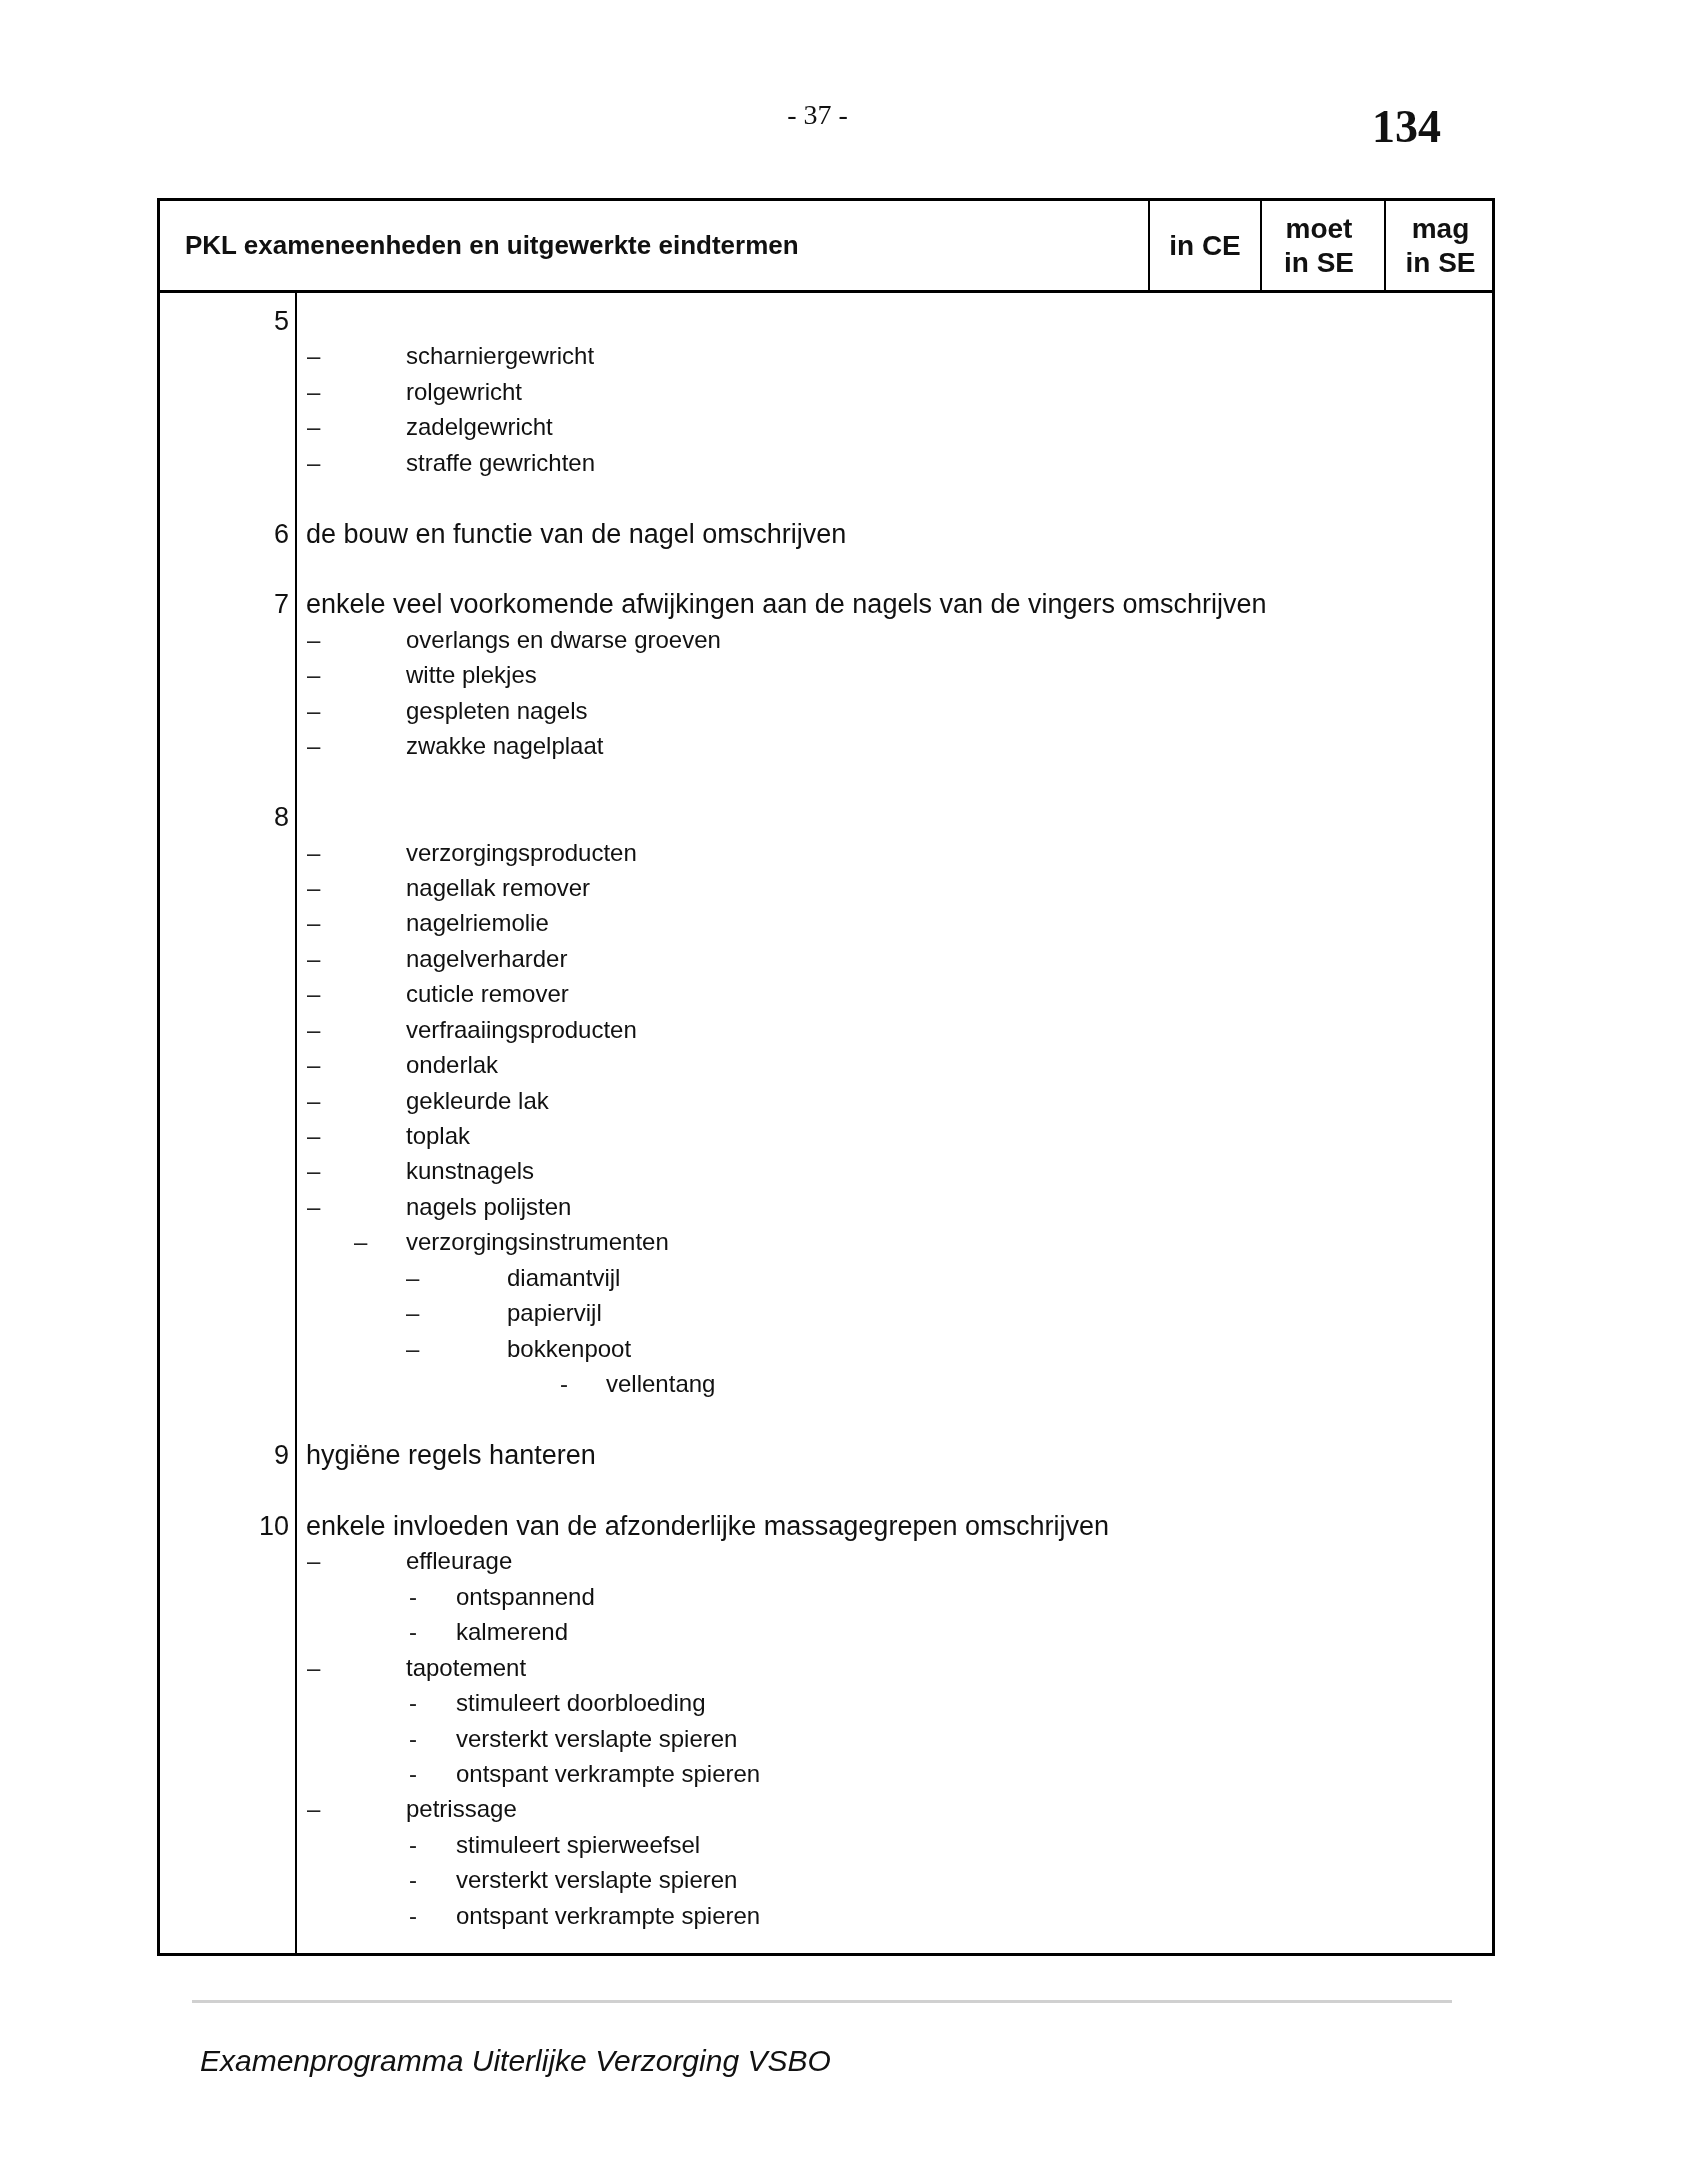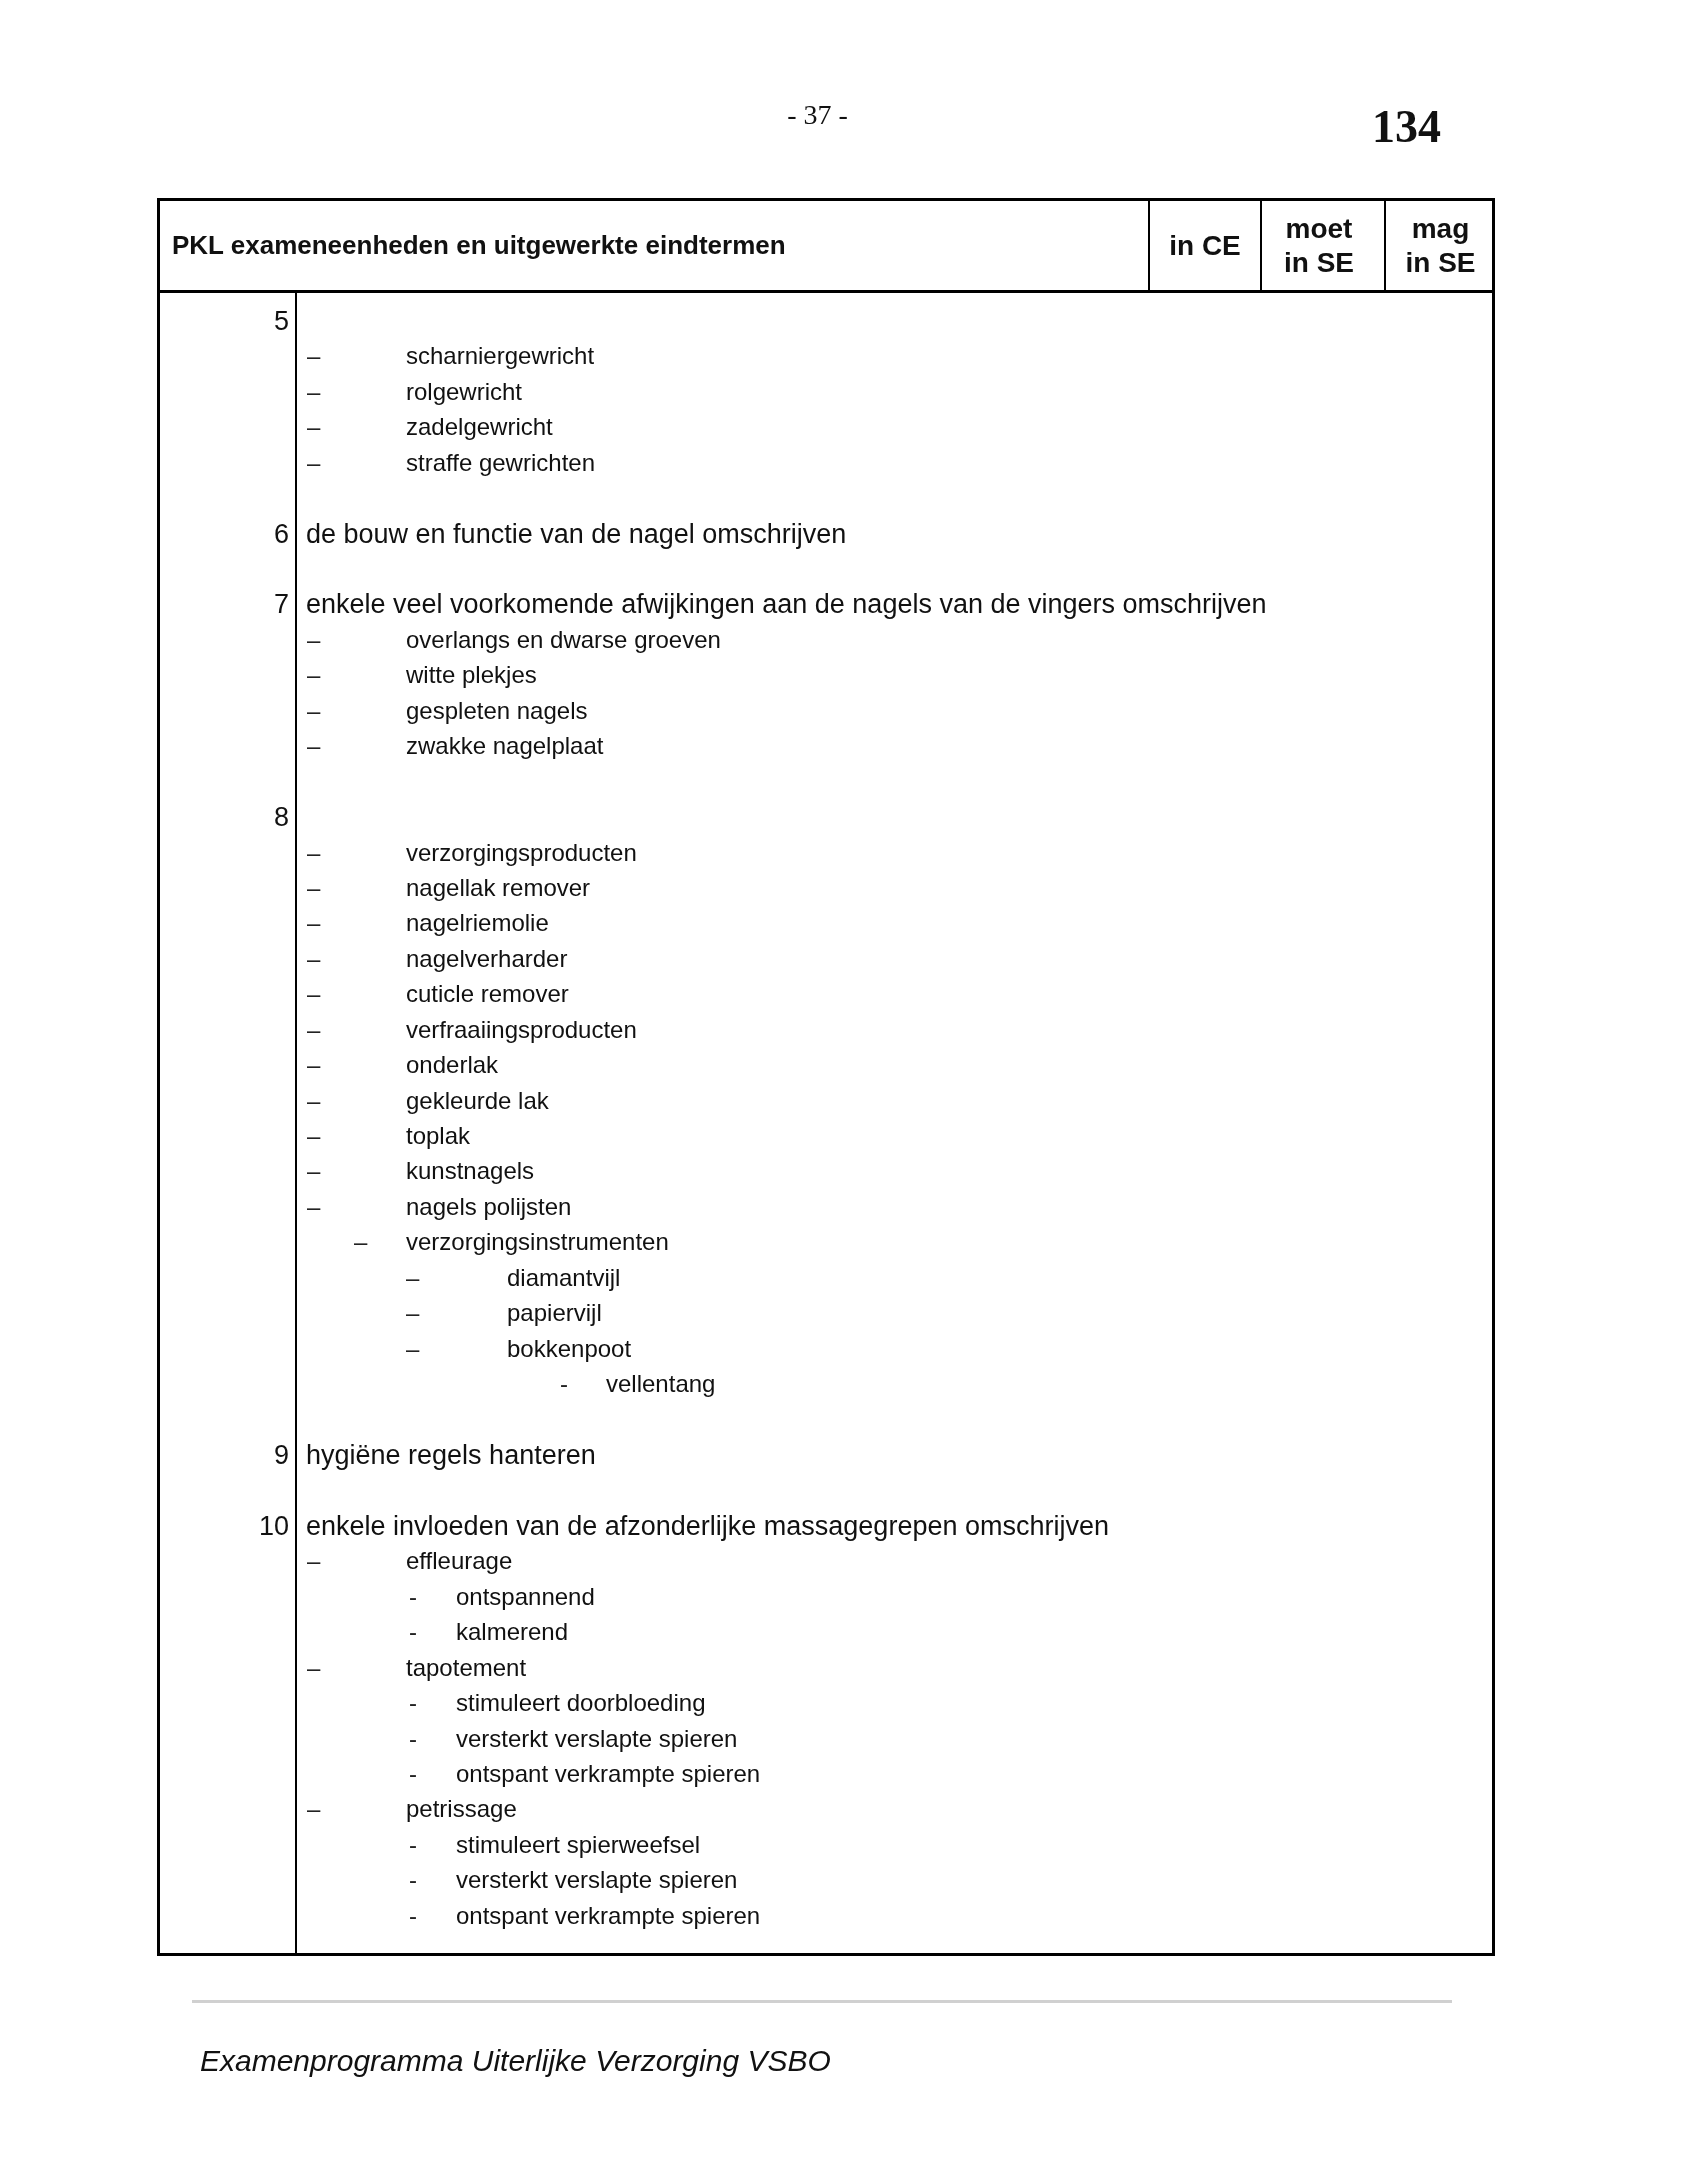--- a/index.html
+++ b/index.html
@@ -15,21 +15,21 @@
   .exam-table {
     position: absolute; left: 157px; top: 198px; width: 1338px; height: 1758px;
     border: 3px solid #000; box-sizing: border-box;
   }
   .header-row {
     position: absolute; left: 0; top: 0; right: 0; height: 92px;
     border-bottom: 3px solid #000; box-sizing: border-box;
     font-family: "Liberation Sans", sans-serif; font-weight: bold;
   }
   .hcell { position: absolute; top: 0; bottom: 0; display: flex; align-items: center; justify-content: center; text-align: center; box-sizing: border-box; }
-  .hcell.title { left: 0; width: 990px; justify-content: flex-start; padding-left: 12px; font-size: 26px; }
+  .hcell.title { left: 0; width: 990px; justify-content: flex-start; padding-left: 25px; font-size: 26px; }
   .hcell.col { border-left: 2px solid #000; font-size: 28px; line-height: 34px; }
   .hcell.col-ce { left: 988px; width: 112px; }
   .hcell.col-moet { left: 1100px; width: 116px; }
   .hcell.col-mag { left: 1224px; width: 111px; }
   .num-divider { position: absolute; left: 135px; top: 92px; bottom: 0; width: 2px; background: #000; }
   .body-area { position: absolute; left: 0; top: 92px; right: 0; bottom: 0; }
   .line { position: absolute; left: 0; right: 0; height: 36px; font-family: "Liberation Sans", sans-serif; white-space: nowrap; }
   .line .num { position: absolute; left: 0; width: 129px; text-align: right; font-size: 27px; top: 0; }
   .line .txt { position: absolute; top: 0; }
   .line.main .txt { left: 146px; font-size: 27px; }

